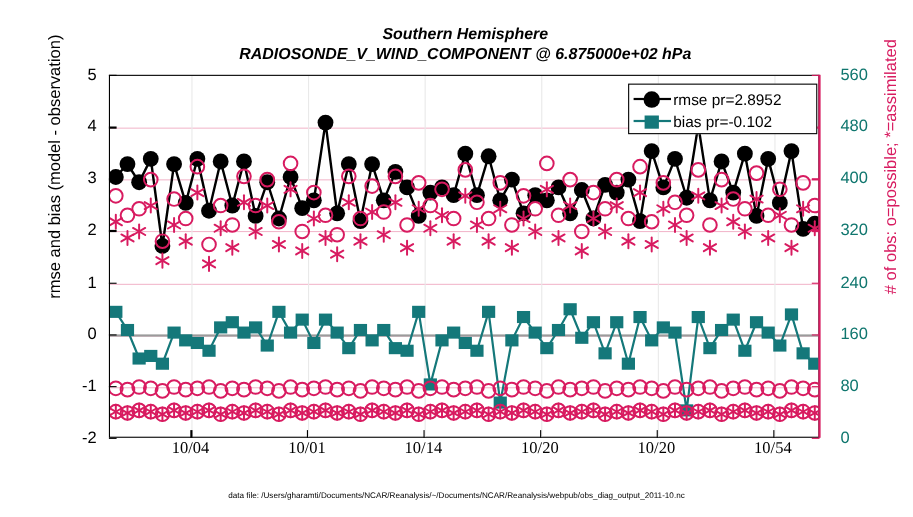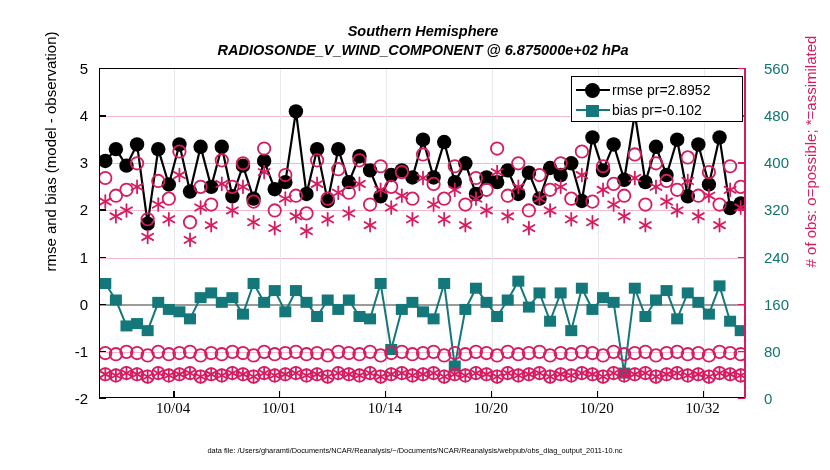--- a/index.html
+++ b/index.html
@@ -1222,21 +1222,21 @@
       <div class="xtick-label" style="left: 173.131px;">10/04</div>
       <div class="xtick-mark" style="left: 279.033px;"></div>
       <div class="xtick-label" style="left: 279.033px;">10/01</div>
       <div class="xtick-mark" style="left: 384.934px;"></div>
       <div class="xtick-label" style="left: 384.934px;">10/14</div>
       <div class="xtick-mark" style="left: 490.836px;"></div>
       <div class="xtick-label" style="left: 490.836px;">10/20</div>
       <div class="xtick-mark" style="left: 596.738px;"></div>
       <div class="xtick-label" style="left: 596.738px;">10/20</div>
       <div class="xtick-mark" style="left: 702.639px;"></div>
-      <div class="xtick-label" style="left: 702.639px;">10/32</div>
+      <div class="xtick-label" style="left: 702.639px;">10/54</div>
     </div>
 
   <div class="ylabel-left">rmse and bias (model - observation)</div>
   <div class="ylabel-right"># of obs: o=possible; *=assimilated</div>
 
   <div class="legend-box">
     <div class="legend-row">
       <span class="legend-sample">
         <span class="lline" style="background:#000000"></span>
         <span class="lmark-circle"></span>

